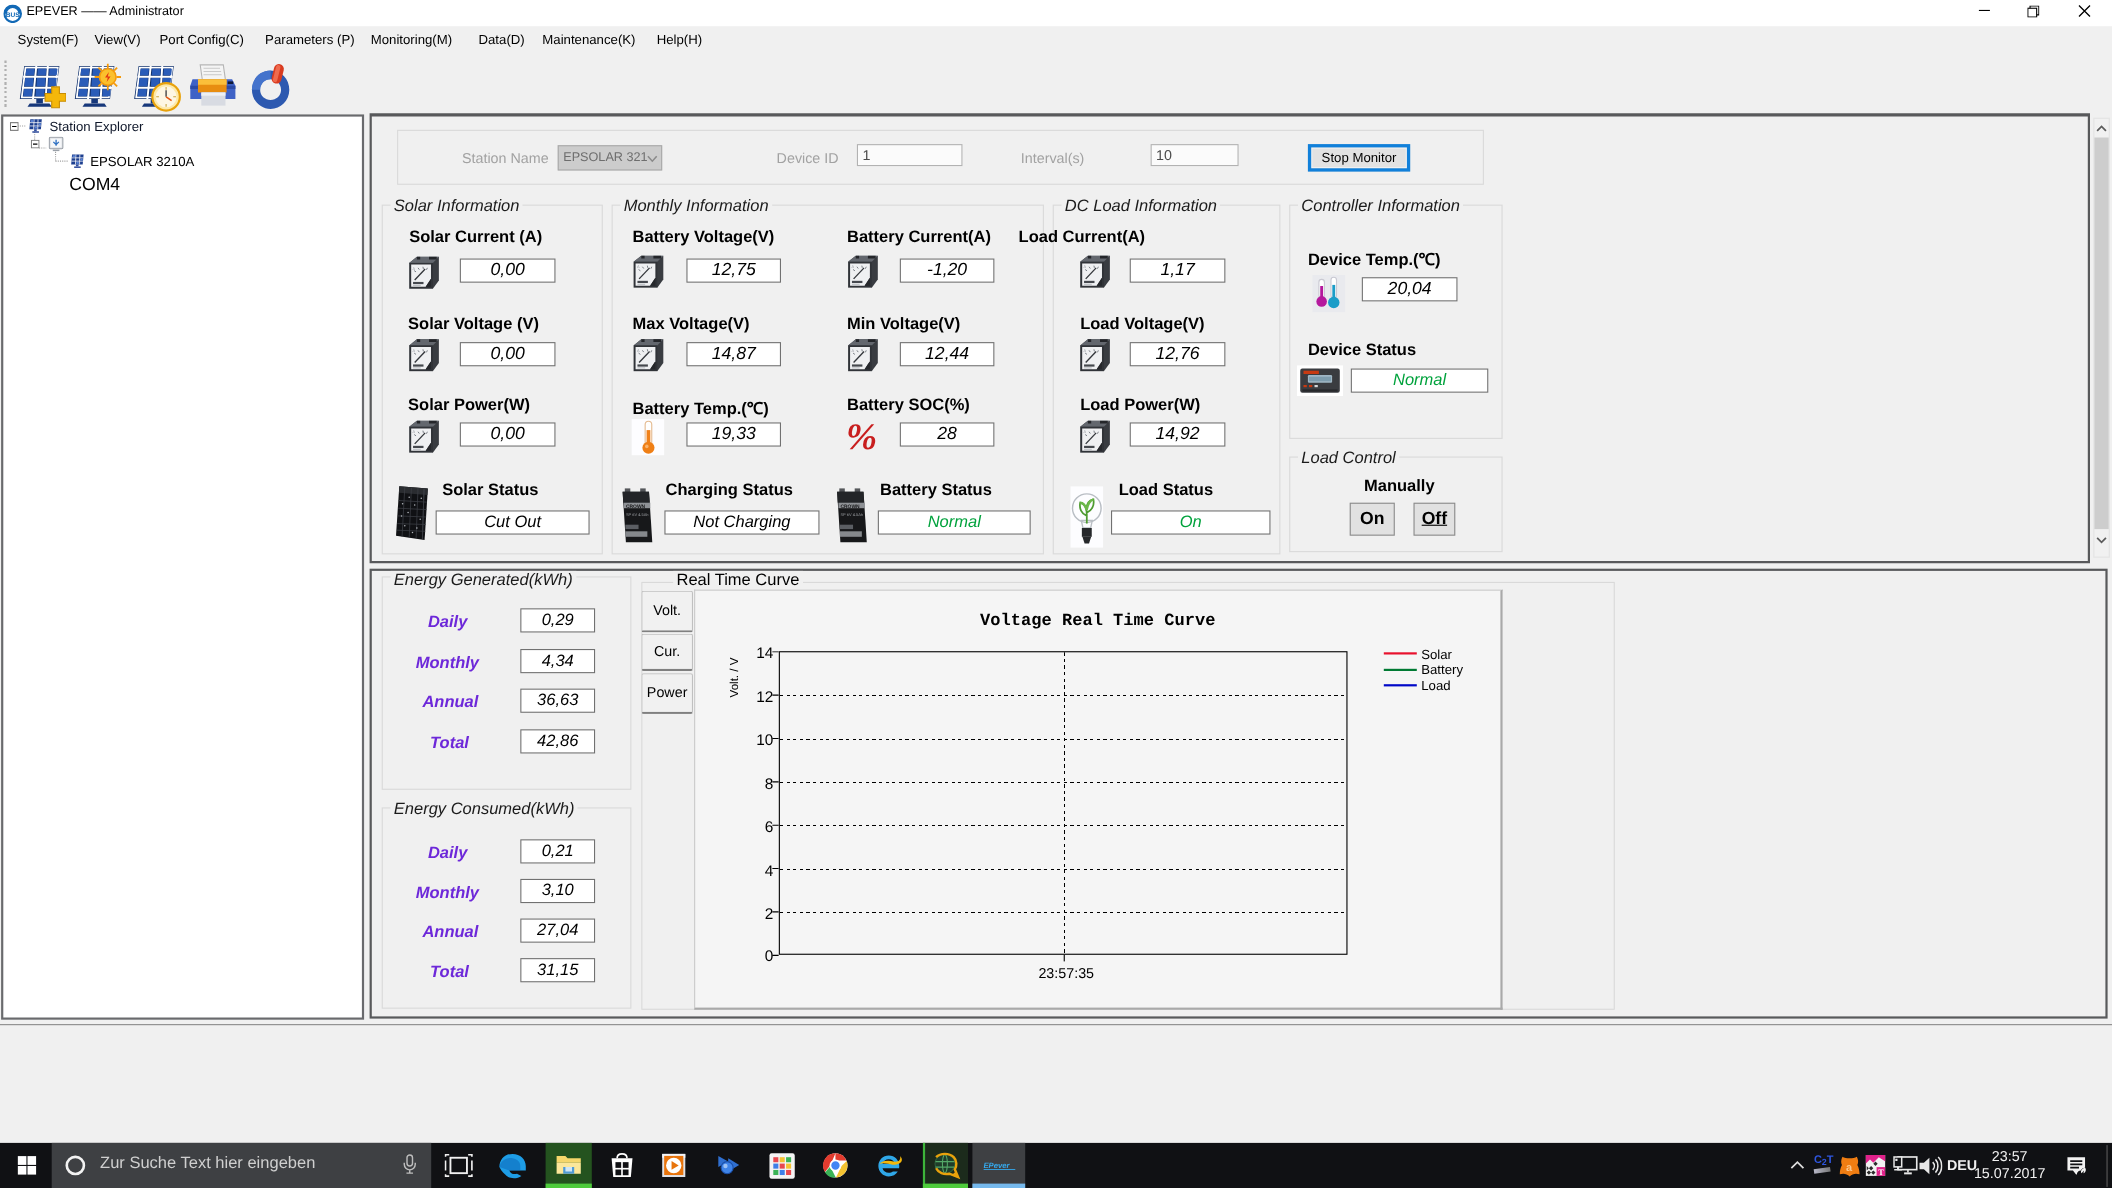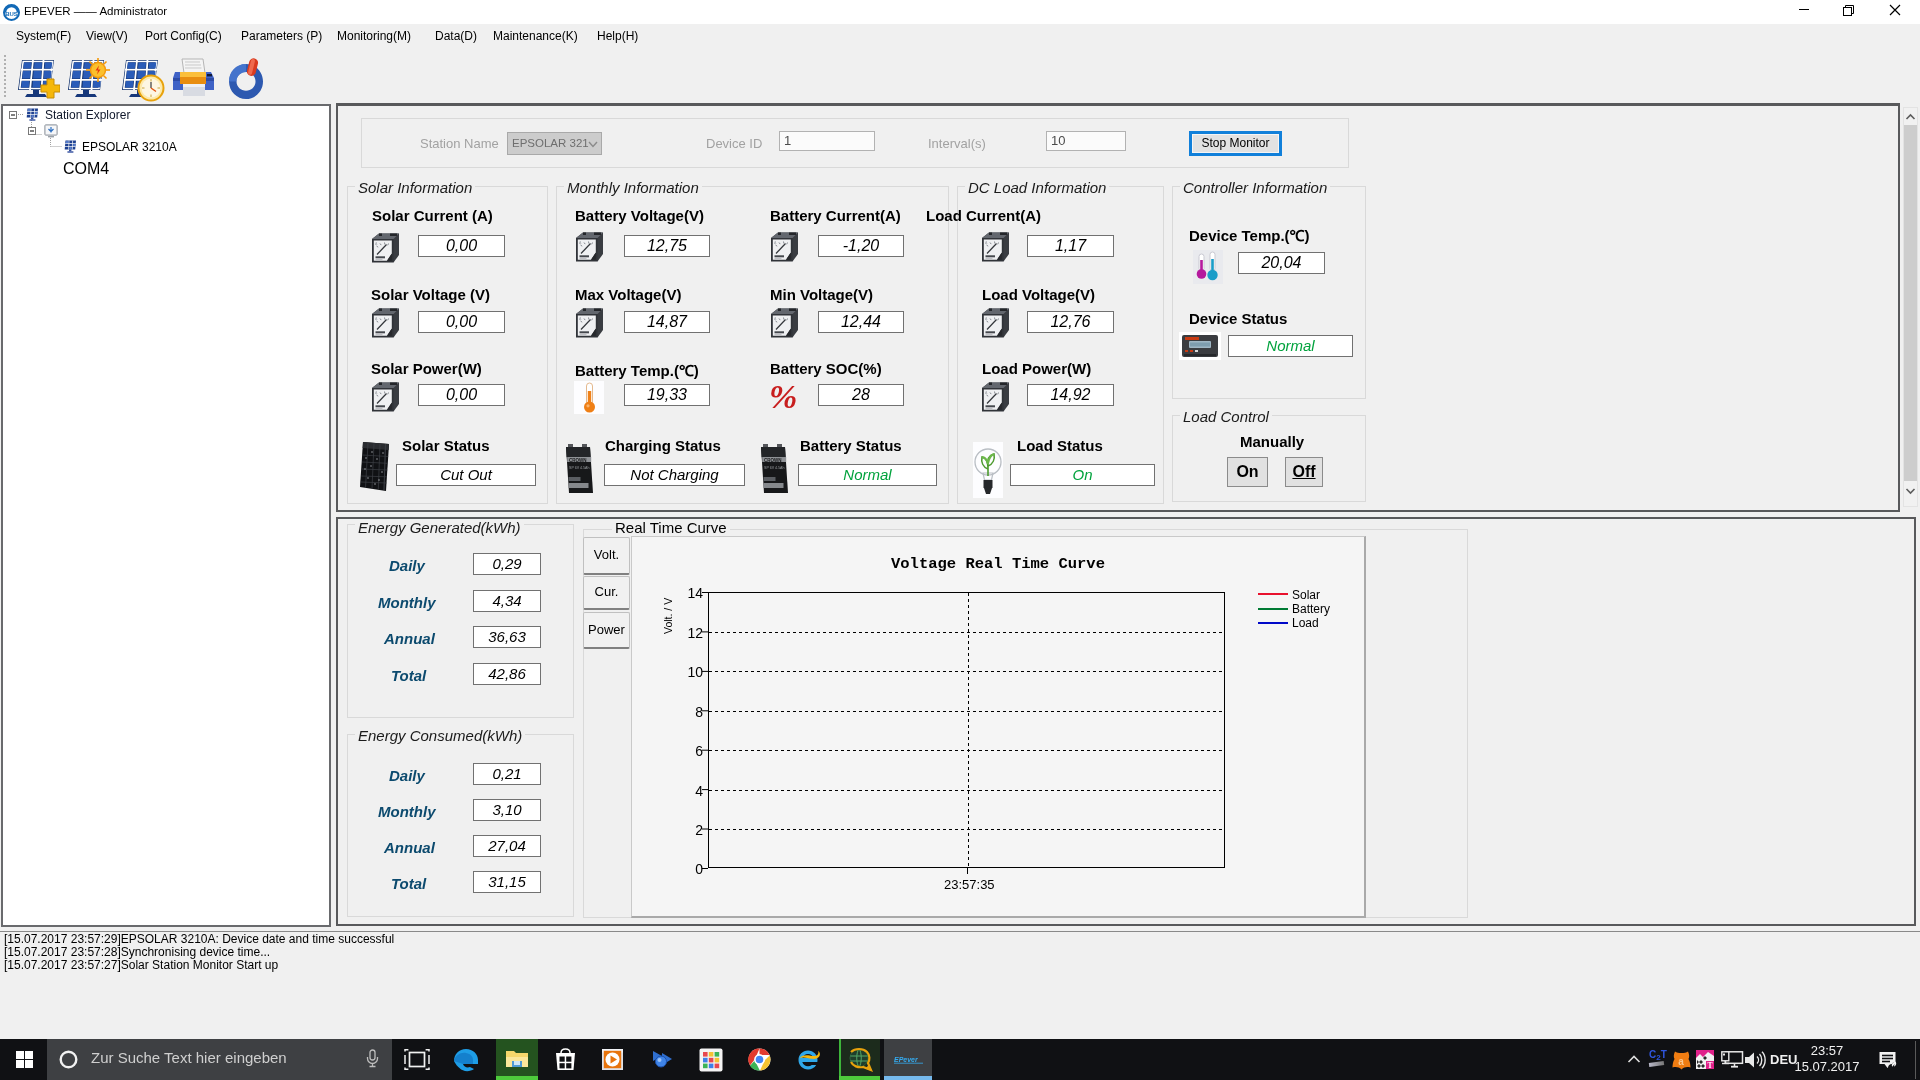--- a/index.html
+++ b/index.html
@@ -7,21 +7,21 @@
 #app { position:absolute; left:0; top:0; width:1524px; height:1080px; }
 .abs { position:absolute; }
 .grouplab { font-style:italic; font-size:15px; color:#1b1b1b; background:#f0f0f0; padding:0 3px; }
 .gbox { position:absolute; border:1px solid #d9d9d9; }
 .blab { position:absolute; font-weight:bold; font-size:15px; color:#000; white-space:nowrap; }
 .vbox { position:absolute; height:22px; background:#fff; border:1px solid #717171; font-style:italic; font-size:16px; text-align:center; line-height:20px; color:#000; }
 .sbox { position:absolute; height:22px; background:#fff; border:1px solid #717171; font-style:italic; font-size:15px; text-align:center; line-height:20px; color:#000; }
 .green { color:#00a23c; }
 .glab { position:absolute; font-size:13px; color:#a2a2a2; white-space:nowrap; }
 .menuitem { position:absolute; top:24px; height:24px; line-height:24px; font-size:12px; color:#000; }
-.elab { position:absolute; font-weight:bold; font-style:italic; font-size:15px; color:#0c4a6e; }
+.elab { position:absolute; font-weight:bold; font-style:italic; font-size:15px; color:#6d28d9; }
 .ebox { position:absolute; width:68px; height:22px; background:#fff; border:1px solid #717171; font-style:italic; font-size:15px; text-align:center; line-height:20px; }
 .tick { position:absolute; font-size:14px; color:#000; text-align:right; width:24px; }
 </style>
 </head>
 <body>
 <div id="app">
 
 <div class="abs" style="left:0;top:0;width:1920px;height:24px;background:#ffffff;"></div>
 <div class="abs" style="left:3px;top:4px;width:17px;height:17px;">
 <svg width="17" height="17" viewBox="0 0 17 17">
@@ -488,21 +488,20 @@
 
   <div class="abs" style="left:1258px;top:593px;width:30px;height:2px;background:#e8112d;"></div>
   <div class="abs" style="left:1292px;top:588px;font-size:12px;">Solar</div>
   <div class="abs" style="left:1258px;top:608px;width:30px;height:2px;background:#007a33;"></div>
   <div class="abs" style="left:1292px;top:602px;font-size:12px;">Battery</div>
   <div class="abs" style="left:1258px;top:622px;width:30px;height:2px;background:#0008c8;"></div>
   <div class="abs" style="left:1292px;top:616px;font-size:12px;">Load</div>
 </div>
 
 <div class="abs" style="left:0;top:931px;width:1920px;height:108px;background:#f0f0f0;border-top:1px solid #898989;"></div>
-<div class="abs" style="left:4px;top:933px;font-size:12px;color:#000;line-height:13.2px;">[15.07.2017 23:57:29]EPSOLAR 3210A: Device date and time successful<br>[15.07.2017 23:57:28]Synchronising device time...<br>[15.07.2017 23:57:27]Solar Station Monitor Start up</div>
 
 <div id="taskbar">
 <div class="abs" style="left:0;top:1039px;width:1920px;height:41px;background:#101114;"></div>
 <svg class="abs" style="left:16px;top:1051px;" width="17" height="17" viewBox="0 0 17 17">
         <g fill="#fff">
           <rect x="0" y="0" width="8" height="8"></rect>
           <rect x="9" y="0" width="8" height="8"></rect>
           <rect x="0" y="9" width="8" height="8"></rect>
           <rect x="9" y="9" width="8" height="8"></rect>
         </g>

